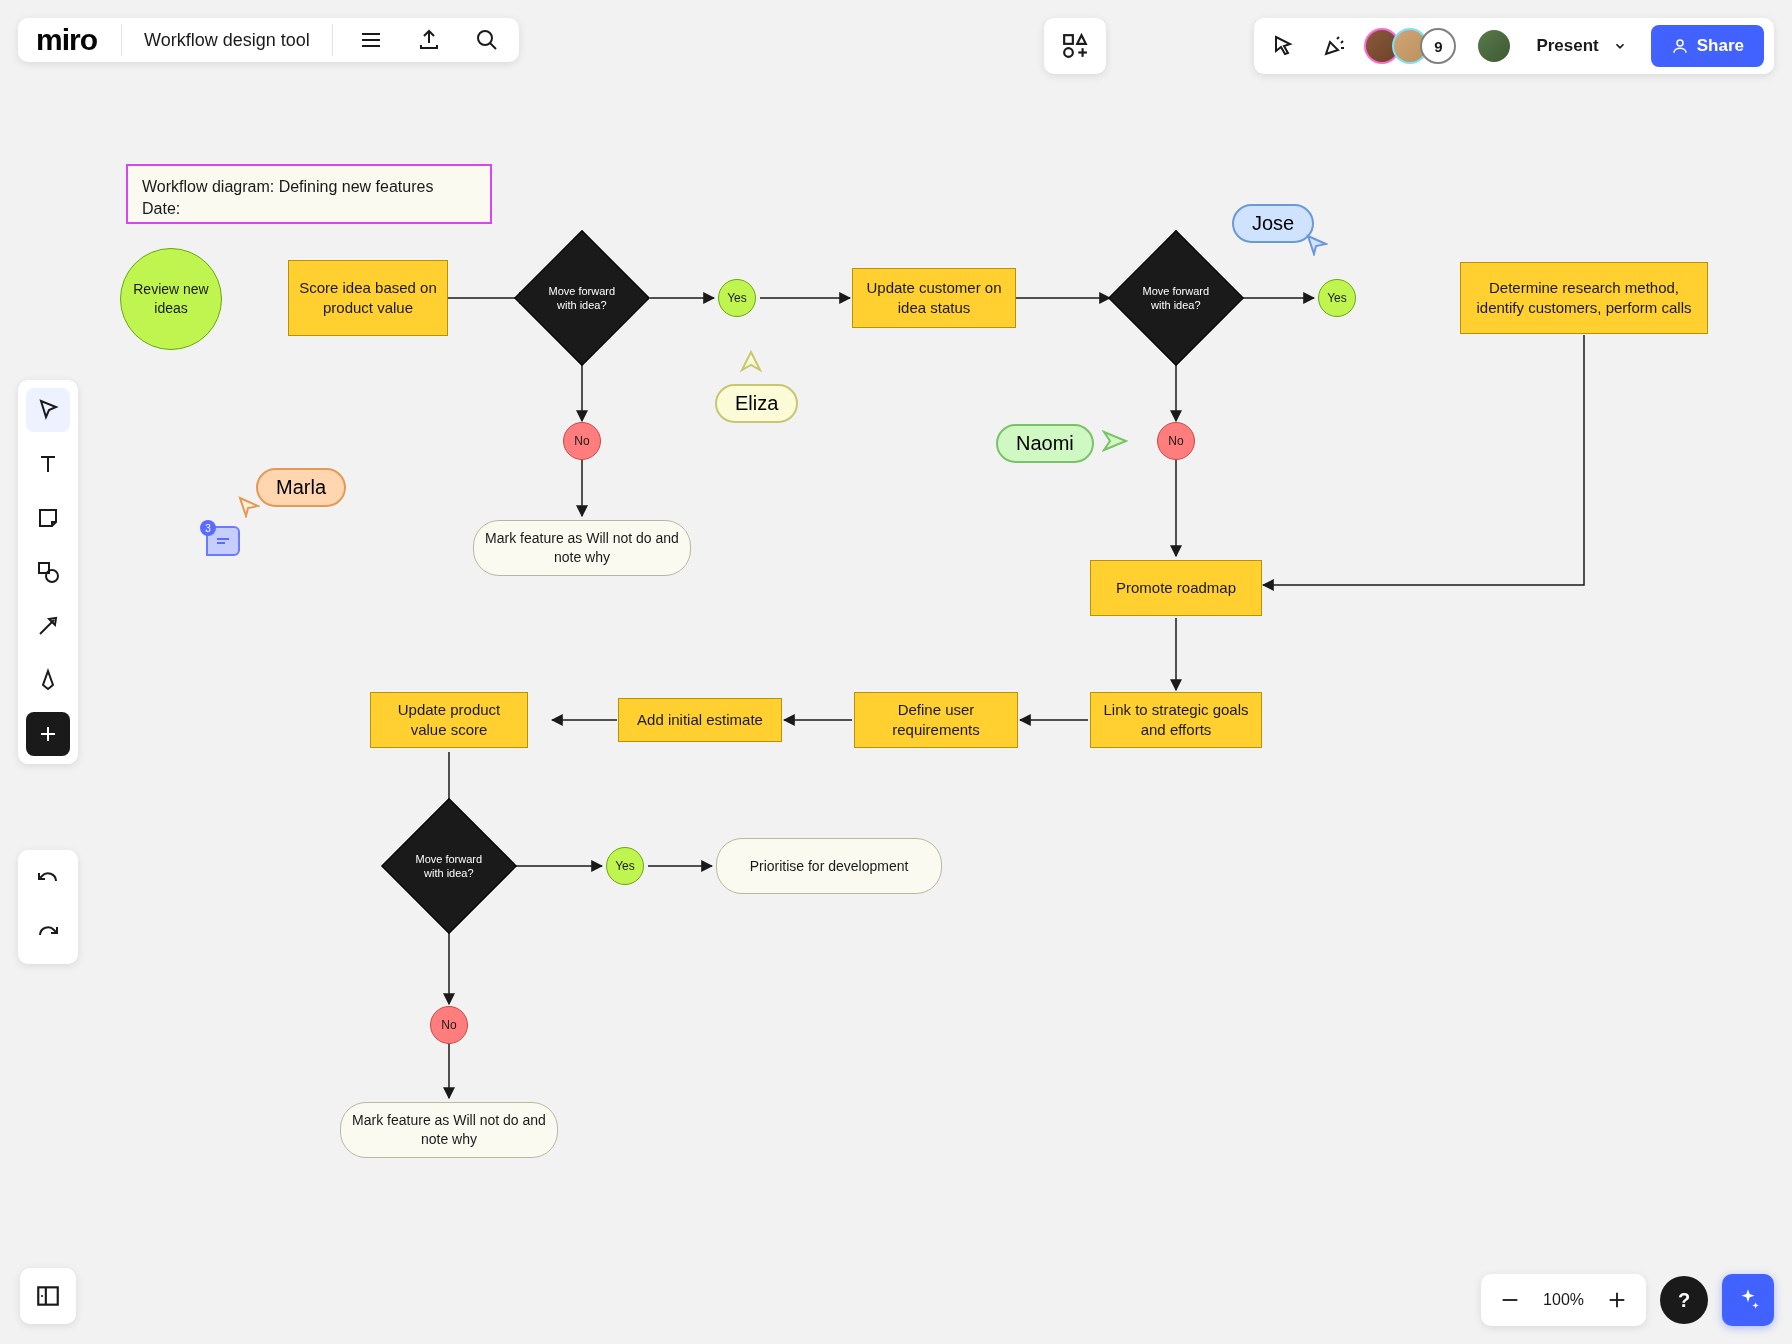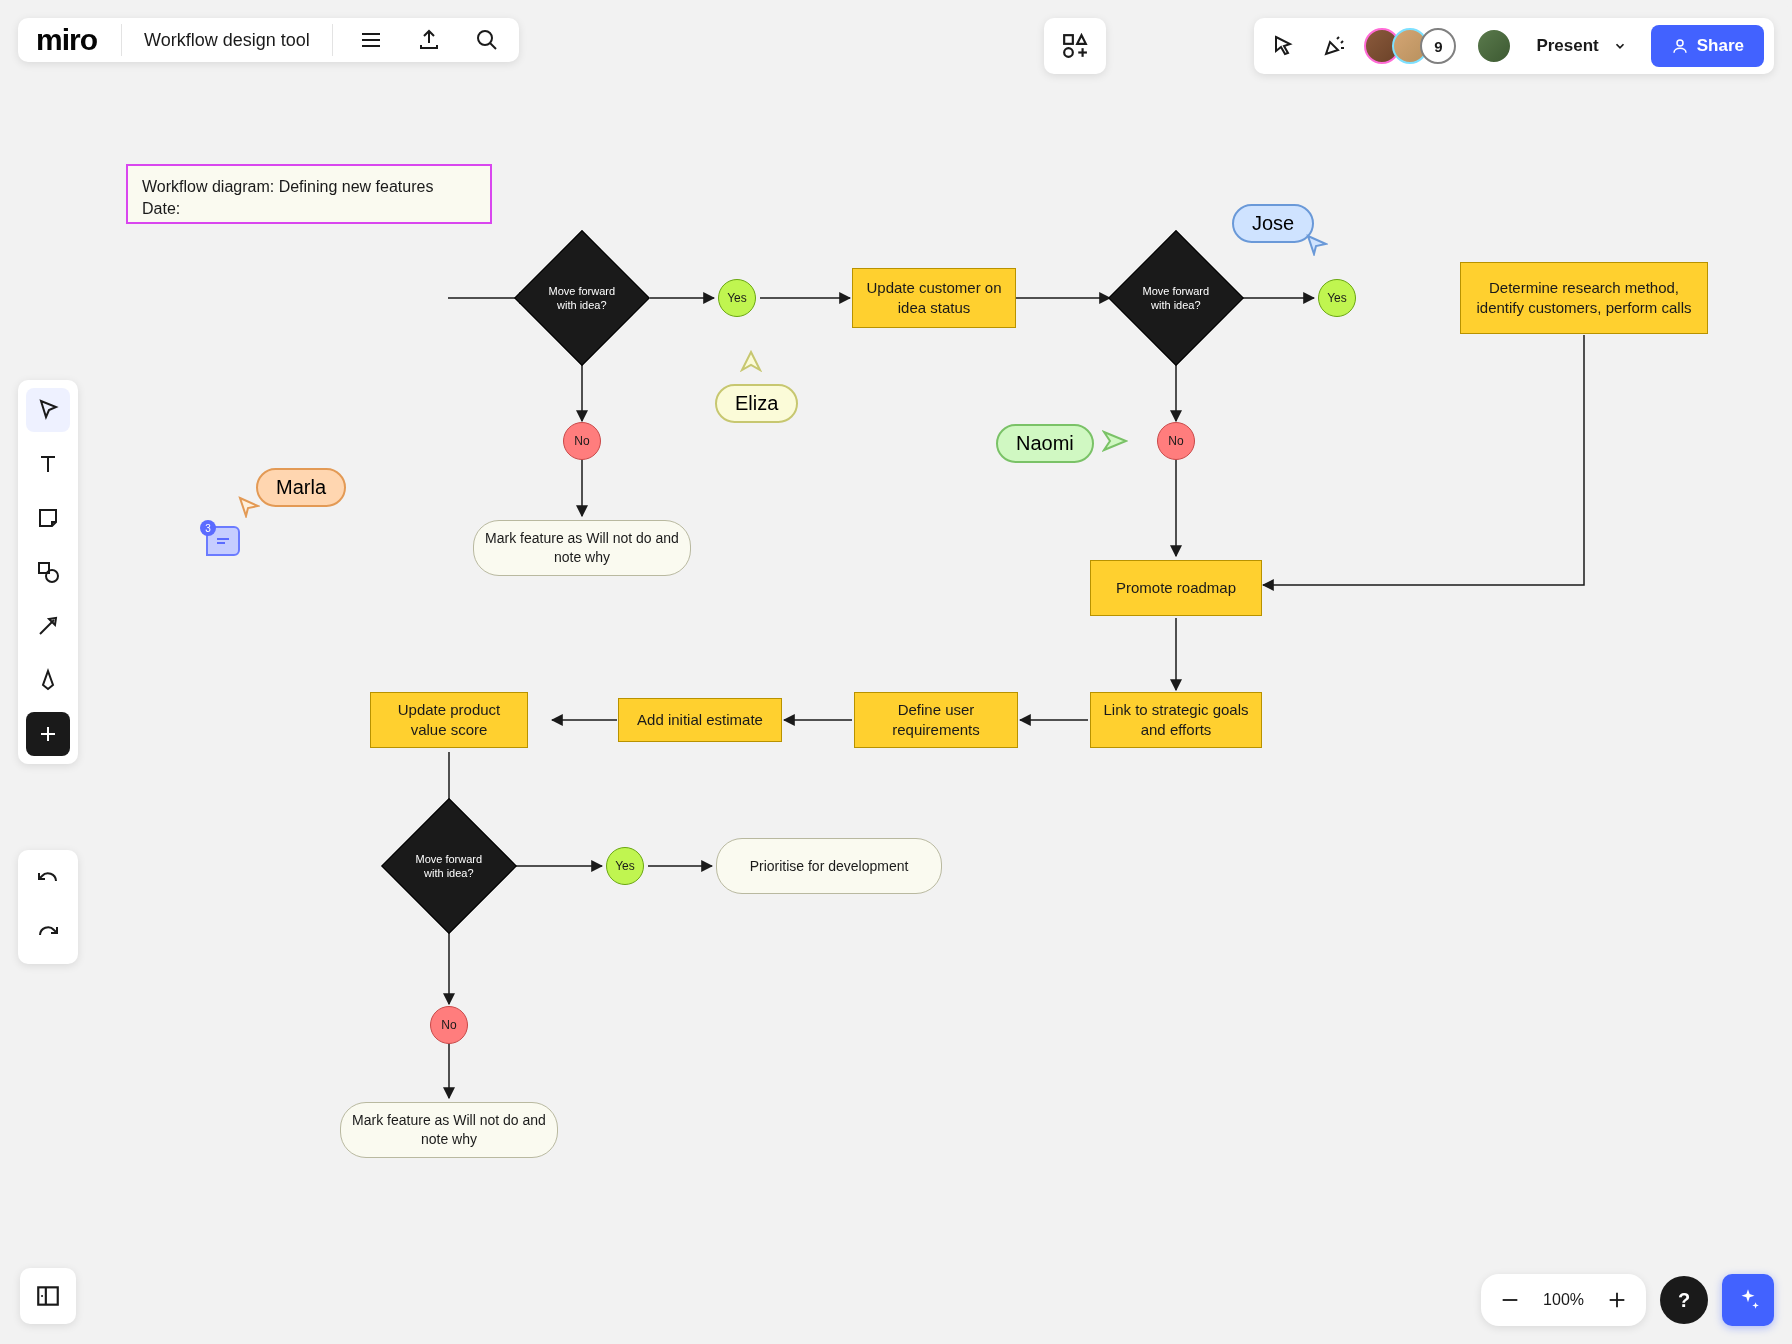--- a/index.html
+++ b/index.html
@@ -30,21 +30,21 @@
   .tool { width:44px; height:44px; border-radius:8px; display:flex; align-items:center; justify-content:center; cursor:pointer; }
   .tool.active { background:#eef1ff; }
   .tool svg { width:24px; height:24px; stroke:#1a1a1a; stroke-width:2; fill:none; }
   .tool.plus { background:#1a1a1a; }
   .tool.plus svg { stroke:#fff; }
   .left-toolbar2 { position:absolute; top:850px; left:18px; width:60px; background:#fff; border-radius:10px; box-shadow:0 2px 8px rgba(0,0,0,.10); padding:8px; display:flex; flex-direction:column; gap:10px; align-items:center; }
 
   
   .bottom-left { position:absolute; left:20px; bottom:20px; width:56px; height:56px; background:#fff; border-radius:10px; box-shadow:0 2px 8px rgba(0,0,0,.10); display:flex; align-items:center; justify-content:center; cursor:pointer; }
   .bottom-right-group { position:absolute; right:18px; bottom:18px; display:flex; gap:14px; align-items:center; }
-  .zoom-box { height:52px; background:#fff; border-radius:18px; box-shadow:0 2px 8px rgba(0,0,0,.10); display:flex; align-items:center; gap:22px; padding:0 18px; }
+  .zoom-box { height:52px; background:#fff; border-radius:10px; box-shadow:0 2px 8px rgba(0,0,0,.10); display:flex; align-items:center; gap:22px; padding:0 18px; }
   .zoom-label { font-size:16px; color:#1a1a1a; }
   .round-btn { width:48px; height:48px; border-radius:50%; display:flex; align-items:center; justify-content:center; }
   .help-btn { background:#1a1a1a; color:#fff; font-weight:700; font-size:20px; cursor:pointer; }
   .ai-btn { width:52px; height:52px; background:#4262ff; border-radius:10px; display:flex; align-items:center; justify-content:center; cursor:pointer; box-shadow:0 2px 8px rgba(66,98,255,.4); }
 
   
   .canvas { position:absolute; inset:0; }
   .node { position:absolute; display:flex; align-items:center; justify-content:center; text-align:center; font-size:15px; line-height:1.35; padding:6px 10px; color:#1a1a1a; }
   .rect { background:#ffd02f; border:1px solid #b89200; }
   .circle-start { width:102px; height:102px; border-radius:50%; background:#c0f550; border:1px solid #6aa710; font-size:14px; }
@@ -231,20 +231,26 @@
     </g>
   </svg>
 
   <div class="node title-card" style="left:126px; top:164px; width:366px; height:60px;">
     <div style="display:flex;flex-direction:column;">
       <span>Workflow diagram: Defining new features</span>
       <span>Date:</span>
     </div>
   </div>
 
+  <div class="node circle-start" style="left:120px; top:248px;">
+        <span>Review new ideas</span>
+      </div>
+  <div class="node rect" style="left:288px; top:260px; width:160px; height:76px;">
+        <span>Score idea based on product value</span>
+      </div>
   <div class="node diamond" style="left:534px; top:250px;">
         <div class="diamond-text">Move forward with idea?</div>
       </div>
   <div class="node yesno yes" style="left:718px; top:279px;">
         <span>Yes</span>
       </div>
   <div class="node rect" style="left:852px; top:268px; width:164px; height:60px;">
         <span>Update customer on idea status</span>
       </div>
   <div class="node diamond" style="left:1128px; top:250px;">

